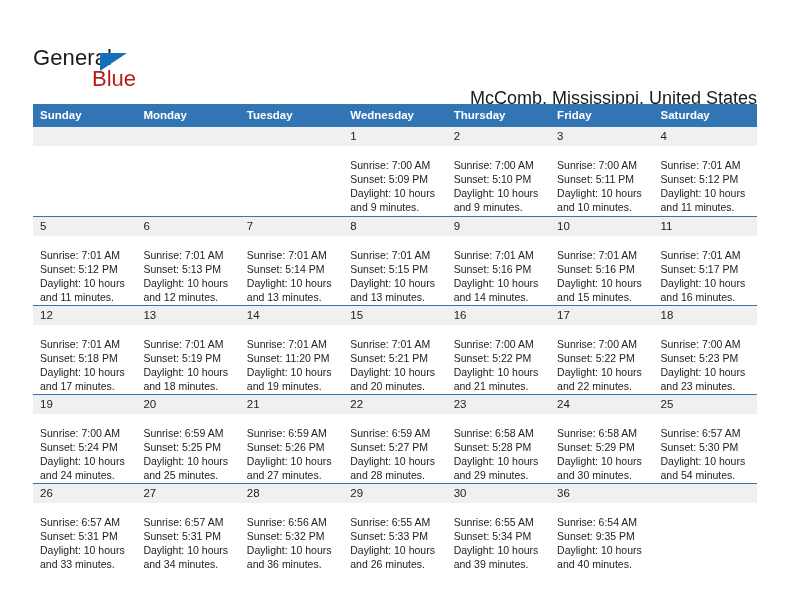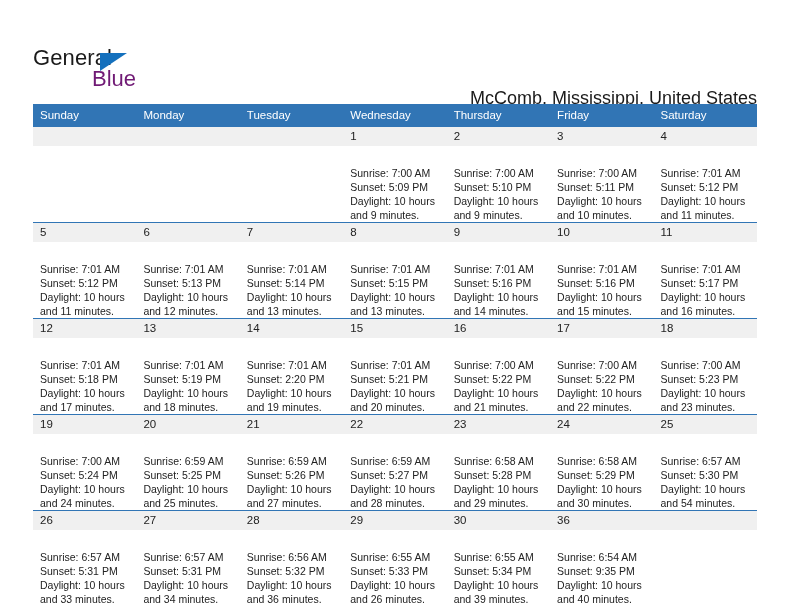--- a/index.html
+++ b/index.html
@@ -53,21 +53,21 @@
     width: 0;
     height: 0;
     border-left: 27px solid #1470bd;
     border-bottom: 18px solid transparent;
   }
   .logo-blue {
     position: absolute;
     left: 59px;
     top: 21px;
     font-size: 22px;
-    color: #701a75;
+    color: #b91c1c;
     line-height: 24px;
   }
   .title {
     position: absolute;
     right: 35px;
     top: 34px;
     font-size: 27px;
     color: #1a1a1a;
     text-align: right;
     line-height: 30px;
@@ -90,21 +90,21 @@
     left: 33px;
     top: 104px;
     width: 724px;
     border-collapse: collapse;
     table-layout: fixed;
   }
   .calendar th {
     background: #3175b5;
     color: #ffffff;
     font-size: 11.5px;
-    font-weight: normal;
+    font-weight: bold;
     text-align: left;
     padding: 5px 0 5px 7px;
     height: 11px;
     line-height: 13px;
   }
   .calendar td {
     vertical-align: top;
     padding: 0;
     border-top: 1.4px solid #3175b5;
     height: 89px;
@@ -117,21 +117,21 @@
   .daynum {
     background: #f0f0f0;
     font-size: 11.5px;
     color: #222222;
     padding: 3px 0 3px 7px;
     line-height: 13px;
     height: 13px;
     min-height: 13px;
   }
   .cell-body {
-    padding: 20px 7px 0 7px;
+    padding: 12px 7px 0 7px;
     font-size: 10.5px;
     line-height: 14px;
     color: #222222;
   }
   .cell-body div {
     white-space: nowrap;
   }
   .cell-body .daylight {
     white-space: normal;
   }
@@ -282,21 +282,21 @@
             <div class="cell-body">
               <div>Sunrise: 7:01 AM</div>
               <div>Sunset: 5:19 PM</div>
               <div class="daylight">Daylight: 10 hours and 18 minutes.</div>
             </div>
           </td>
           <td>
             <div class="daynum">14</div>
             <div class="cell-body">
               <div>Sunrise: 7:01 AM</div>
-              <div>Sunset: 2:20 PM</div>
+              <div>Sunset: 11:20 PM</div>
               <div class="daylight">Daylight: 10 hours and 19 minutes.</div>
             </div>
           </td>
           <td>
             <div class="daynum">15</div>
             <div class="cell-body">
               <div>Sunrise: 7:01 AM</div>
               <div>Sunset: 5:21 PM</div>
               <div class="daylight">Daylight: 10 hours and 20 minutes.</div>
             </div>

